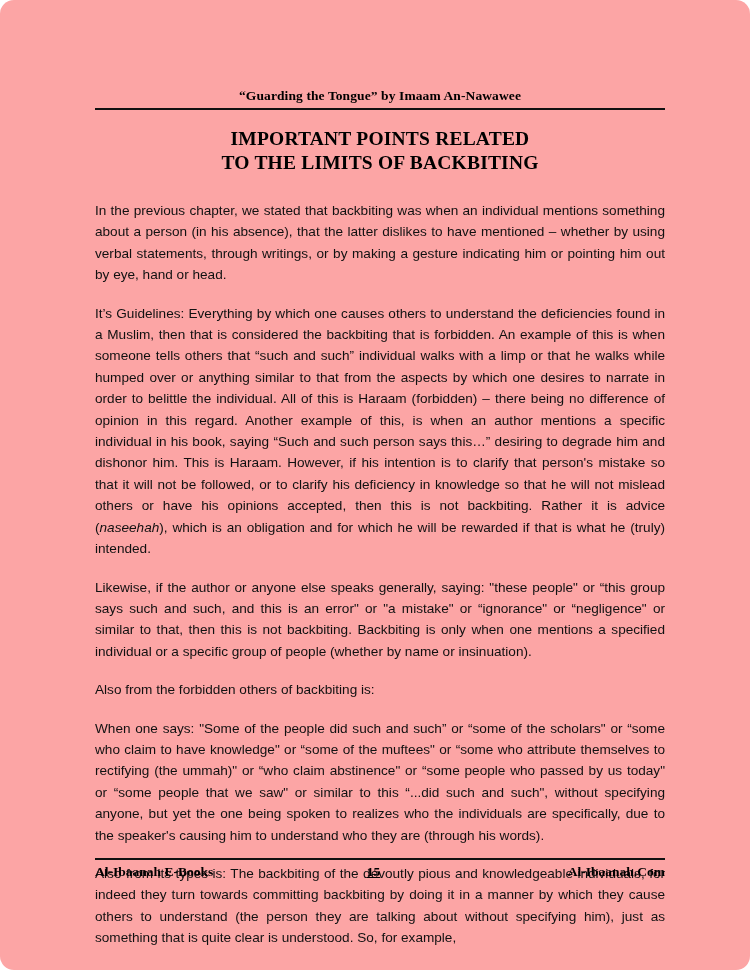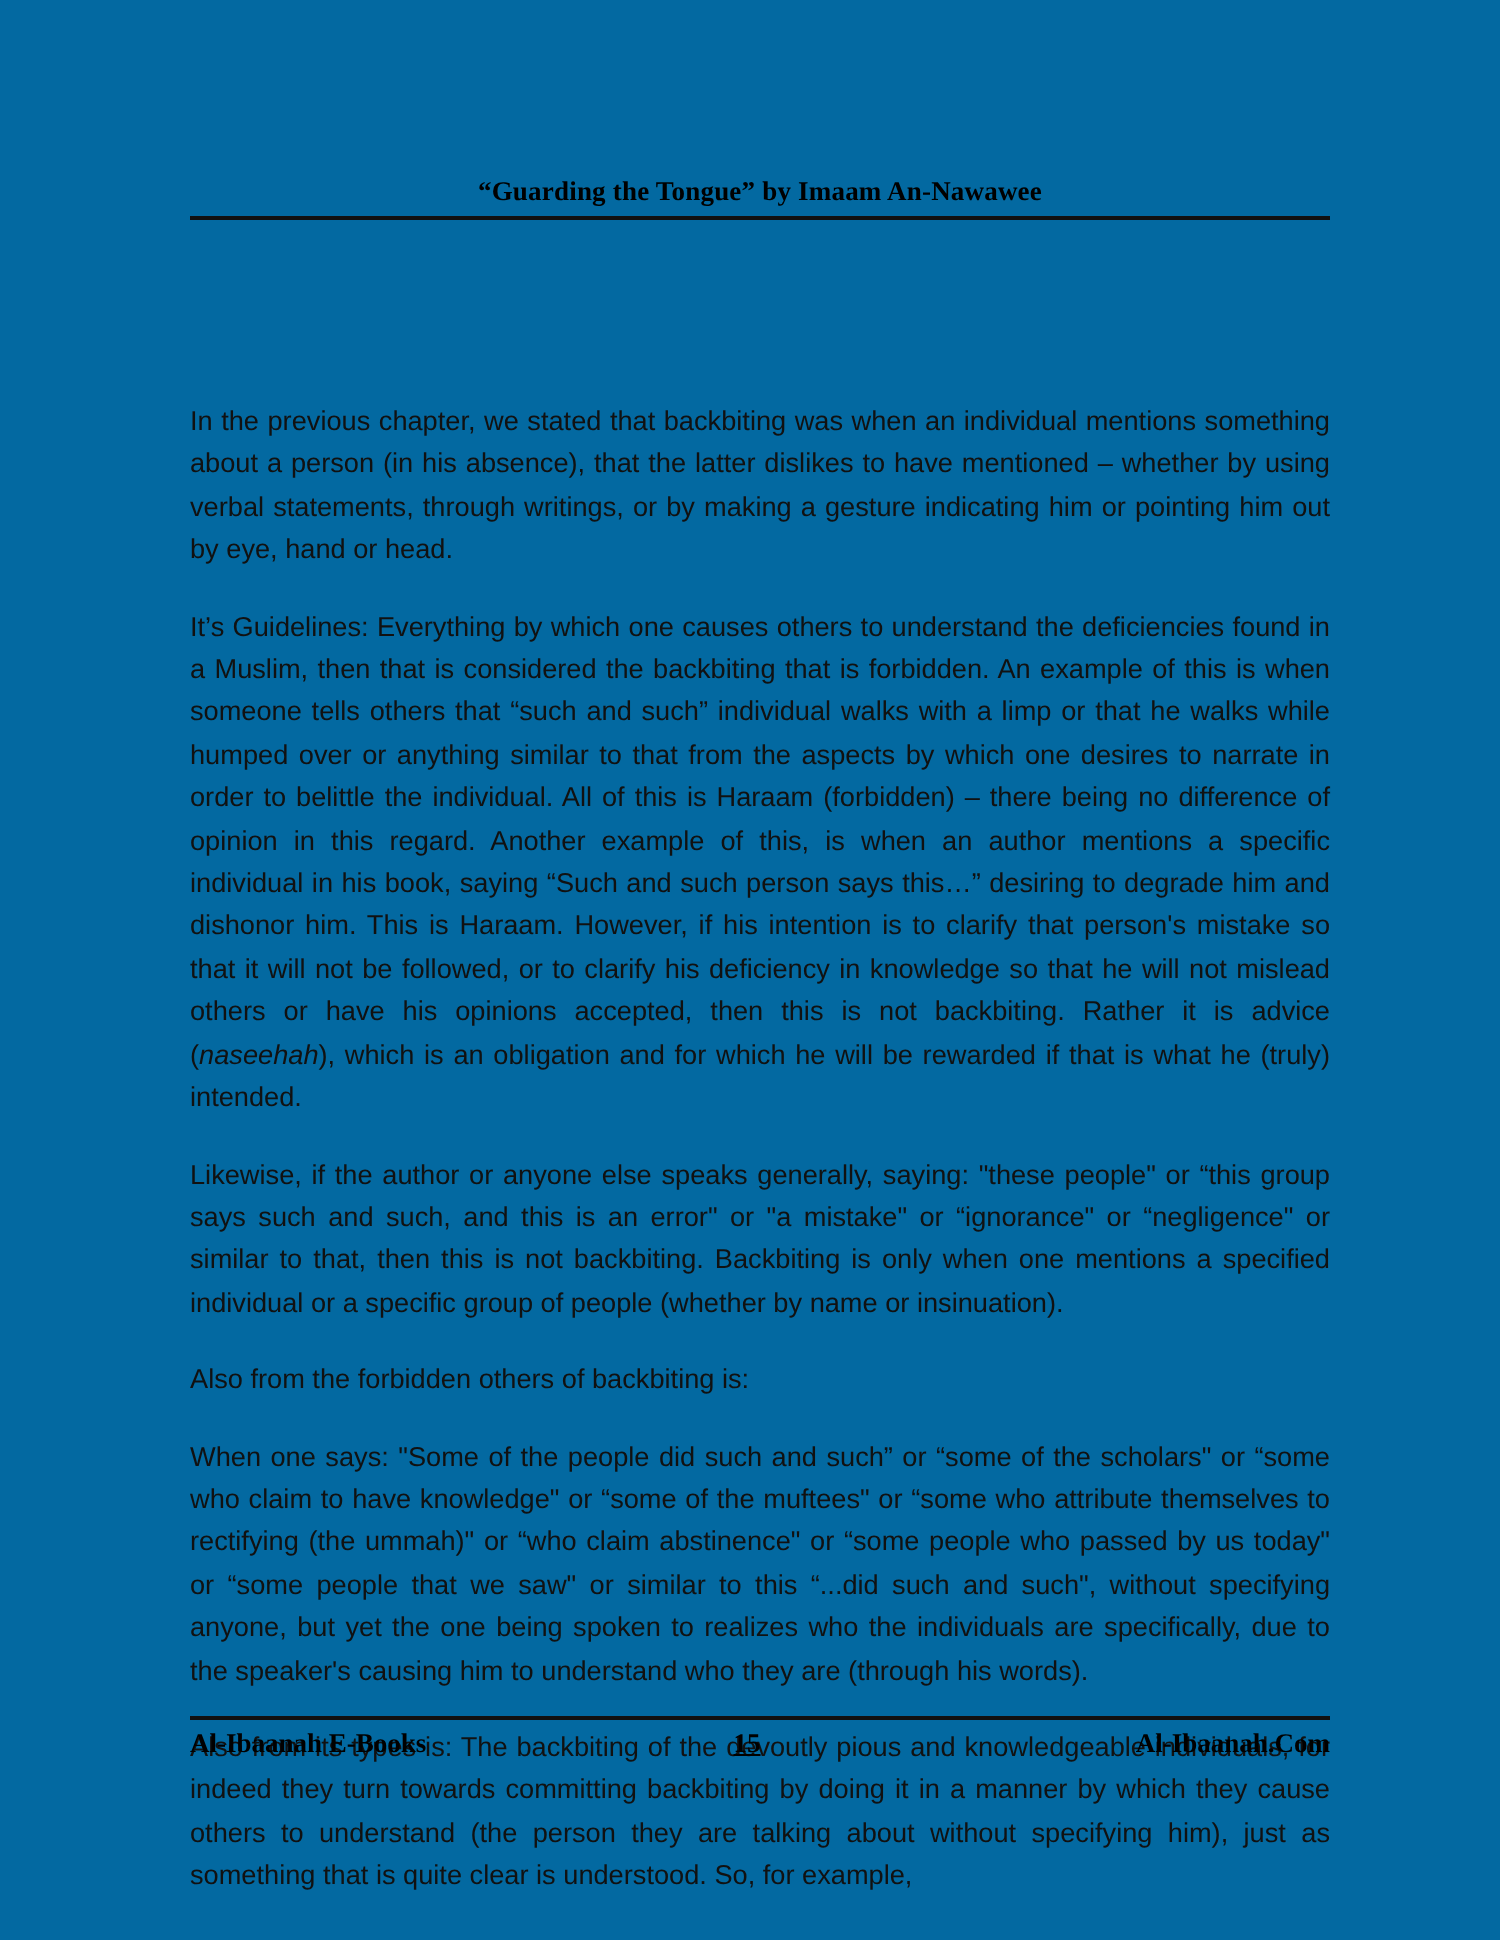--- a/index.html
+++ b/index.html
@@ -4,24 +4,25 @@
 <style>
   html, body {
     margin: 0;
     padding: 0;
     background: #ffffff;
   }
   .page {
     position: relative;
     width: 750px;
     height: 970px;
-    background: #0369a1;
+    background: #fca5a5;
     overflow: hidden;
     font-family: "Liberation Sans", sans-serif;
     color: #000000;
+    border-radius: 14px;
   }
   .content {
     position: absolute;
     left: 95px;
     top: 0;
     width: 570px;
     height: 970px;
   }
 
   
@@ -108,20 +109,24 @@
 </head>
 <body>
 
 <div class="page">
   <div class="content">
 
     <div class="running-header">“Guarding the Tongue” by Imaam An-Nawawee</div>
 
     <div class="header-rule"></div>
 
+    <div class="doc-title">
+      <span class="tline">IMPORTANT POINTS RELATED</span>
+      <span class="tline">TO THE LIMITS OF BACKBITING</span>
+    </div>
 
     <div class="body-block">
 
       <p class="para"><span>In the previous chapter, we stated that backbiting was when an individual mentions something about a person (in his absence), that the latter dislikes to have mentioned – whether by using verbal statements, through writings, or by making a gesture indicating him or pointing him out by eye, hand or head.</span></p>
 
       <p class="para"><b>It’s Guidelines:</b><span> Everything by which one causes others to understand the deficiencies found in a Muslim, then that is considered the backbiting that is forbidden. An example of this is when someone tells others that “such and such” individual walks with a limp or that he walks while humped over or anything similar to that from the aspects by which one desires to narrate in order to belittle the individual. All of this is </span><b>Haraam</b><span> (forbidden) – there being no difference of opinion in this regard. Another example of this, is when an author mentions a specific individual in his book, saying </span><b>“Such and such person says this…”</b><span> desiring to degrade him and dishonor him. This is Haraam. However, if his intention is to clarify that person's mistake so that it will not be followed, or to clarify his deficiency in knowledge so that he will not mislead others or have his opinions accepted, then this is not backbiting. Rather it is advice (</span><i>naseehah</i><span>), which is an obligation and for which he will be rewarded if that is what he (truly) intended.</span></p>
 
       <p class="para"><span>Likewise, if the author or anyone else speaks generally, saying: "these people" or “this group says such and such, and this is an error" or "a mistake" or “ignorance" or “negligence" or similar to that, then this is not backbiting. </span><b>Backbiting is only when one mentions a specified individual or a specific group of people (whether by name or insinuation).</b></p>
 
       <p class="para"><span>Also from the forbidden others of backbiting is:</span></p>

